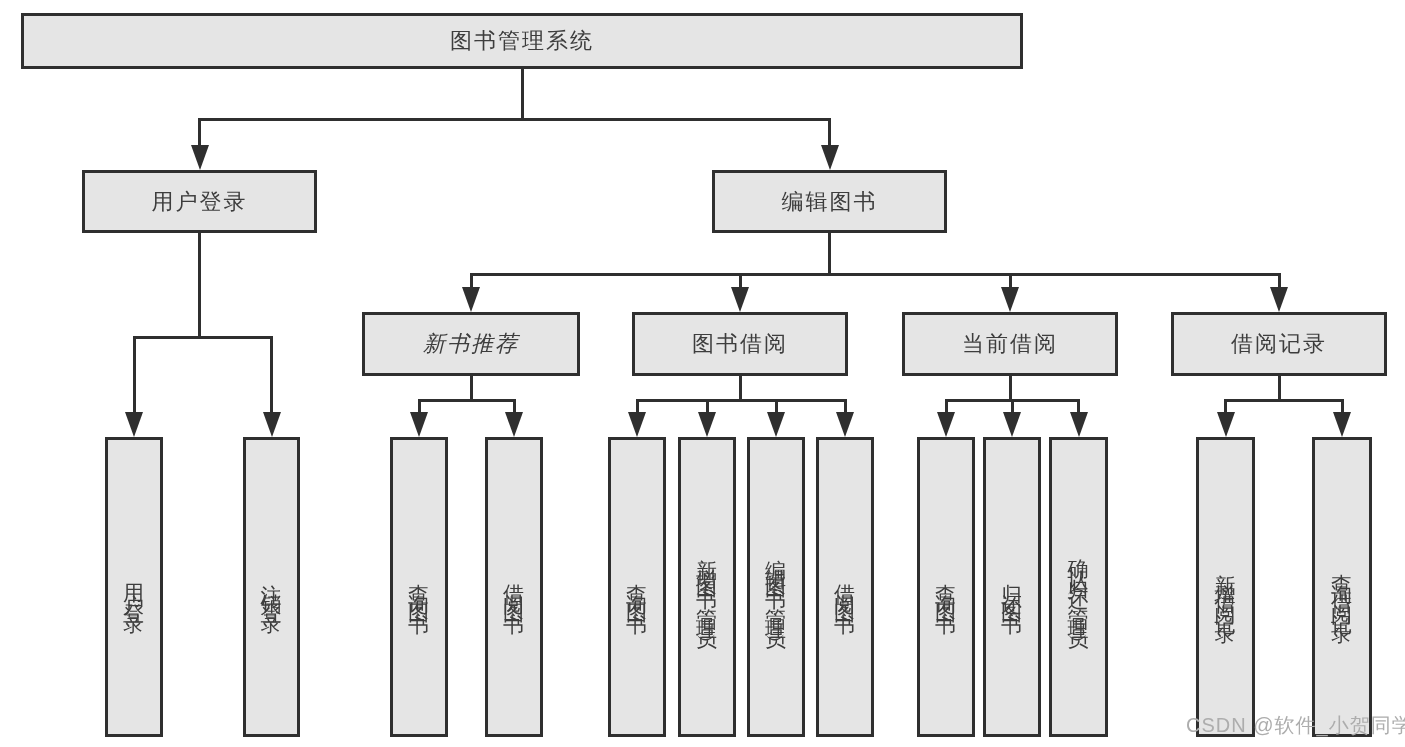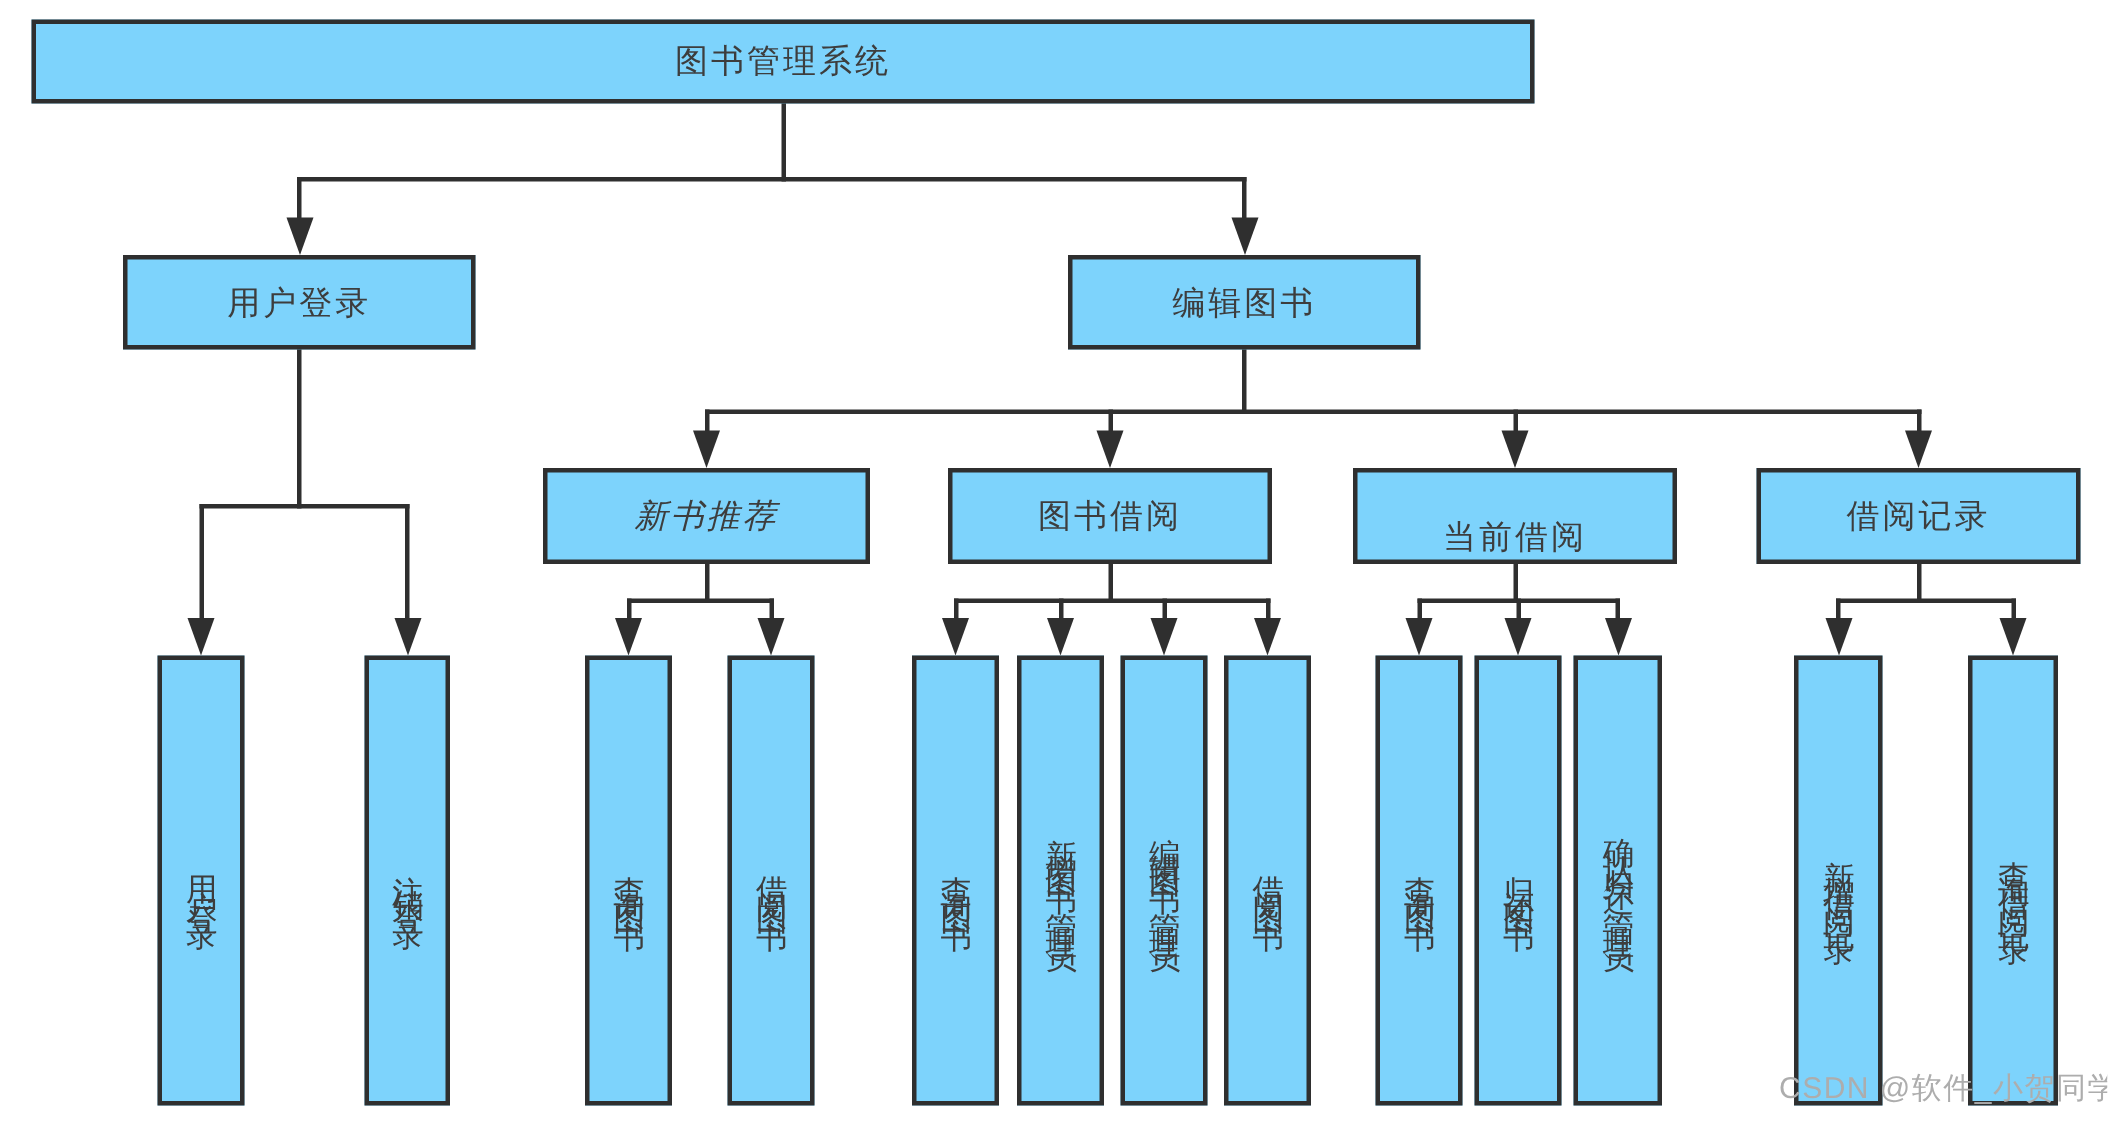--- a/index.html
+++ b/index.html
@@ -12,21 +12,21 @@
   html,body{margin:0;padding:0;background:#fff;}
   .canvas{
     position:relative;
     width:1405px;height:747px;
     background:var(--bg);
     font-family:"Liberation Sans",sans-serif;
     overflow:hidden;
   }
   .node{
     position:absolute;
-    background:#7dd3fc;
+    background:#e5e5e5;
     border:3px solid var(--border-color);
     box-sizing:border-box;
     display:flex;align-items:center;justify-content:center;
     z-index:2;
   }
   .node-h .label{
     font-size:22px;
     color:var(--text-color);
     letter-spacing:2px;
     white-space:nowrap;
@@ -76,21 +76,21 @@
     </div>
     <div class="node node-h" style="left: 712px; top: 170px; width: 235px; height: 63px;">
       <span class="label">编辑图书</span>
     </div>
     <div class="node node-h" style="left: 362px; top: 312px; width: 218px; height: 64px; font-style: italic;">
       <span class="label">新书推荐</span>
     </div>
     <div class="node node-h" style="left: 632px; top: 312px; width: 216px; height: 64px;">
       <span class="label">图书借阅</span>
     </div>
-    <div class="node node-h" style="left: 902px; top: 312px; width: 216px; height: 64px; align-items: flex-end;">
+    <div class="node node-h" style="left: 902px; top: 312px; width: 216px; height: 64px;">
       <span class="label">当前借阅</span>
     </div>
     <div class="node node-h" style="left: 1171px; top: 312px; width: 216px; height: 64px;">
       <span class="label">借阅记录</span>
     </div>
     <div class="node node-v" style="left: 105px; top: 437px; width: 58px; height: 300px;">
       <span class="label">用户登录</span>
     </div>
     <div class="node node-v" style="left: 243px; top: 437px; width: 57px; height: 300px;">
       <span class="label">注销登录</span>

